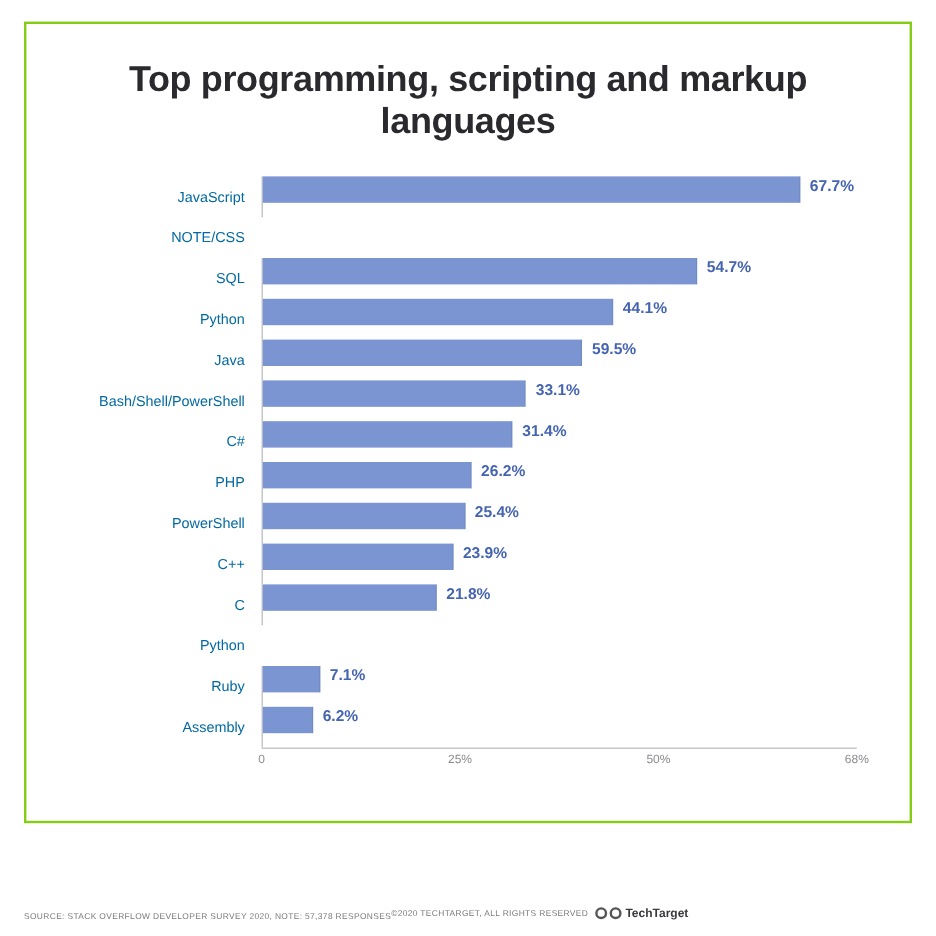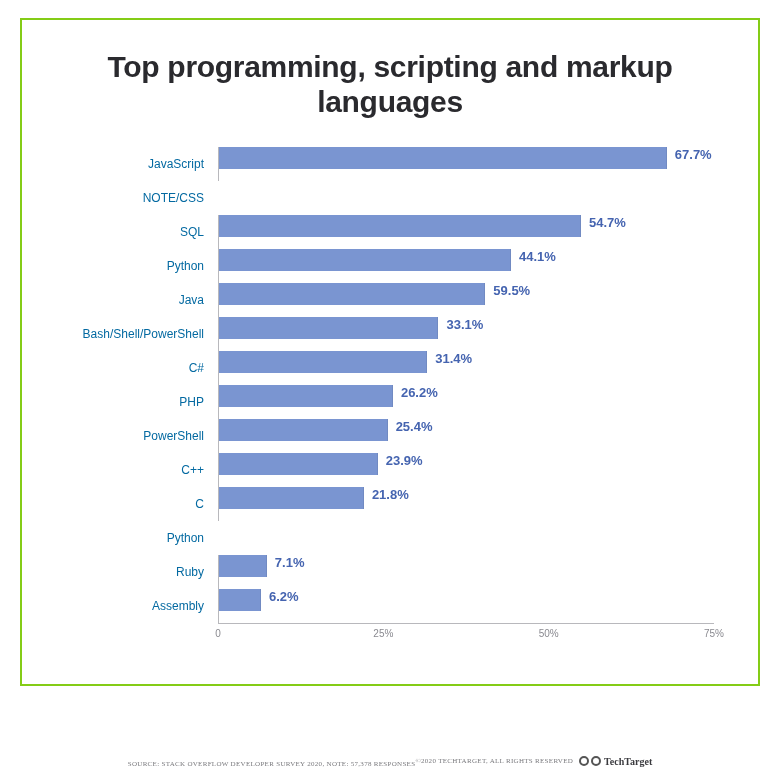--- a/index.html
+++ b/index.html
@@ -92,23 +92,22 @@
     font-size: 10px;
     color: #8a8a90;
     transform: translateX(-50%);
   }
   .footer {
     position: absolute;
     left: 20px;
     right: 20px;
     bottom: 12px;
     display: flex;
-    justify-content: center;
+    justify-content: flex-start;
     align-items: flex-end;
-    font-family: Liberation Serif, serif;
   }
   .source {
     font-size: 7px;
     letter-spacing: 0.3px;
     color: #7a7a7e;
     text-transform: uppercase;
   }
   .brand {
     display: flex;
     align-items: center;
@@ -250,21 +249,21 @@
             <div class="bar" style="width: 8.26667%;"></div>
             <div class="val">6.2%</div>
           </div>
         </div>
         <div class="axis-row">
           <div class="axis-spacer"></div>
           <div class="axis-ticks">
             <div class="tick" style="left: 0%;">0</div>
             <div class="tick" style="left: 33.3333%;">25%</div>
             <div class="tick" style="left: 66.6667%;">50%</div>
-            <div class="tick" style="left: 100%;">75%</div>
+            <div class="tick" style="left: 100%;">68%</div>
           </div>
         </div>
       </div>
   </div>
   <div class="footer">
     <div class="source">SOURCE: STACK OVERFLOW DEVELOPER SURVEY 2020, NOTE: 57,378 RESPONSES</div>
     <div class="brand">
       <span class="copyright">©2020 TECHTARGET, ALL RIGHTS RESERVED</span>
       <span class="brand-logo">
         <span class="brand-icon"></span>

